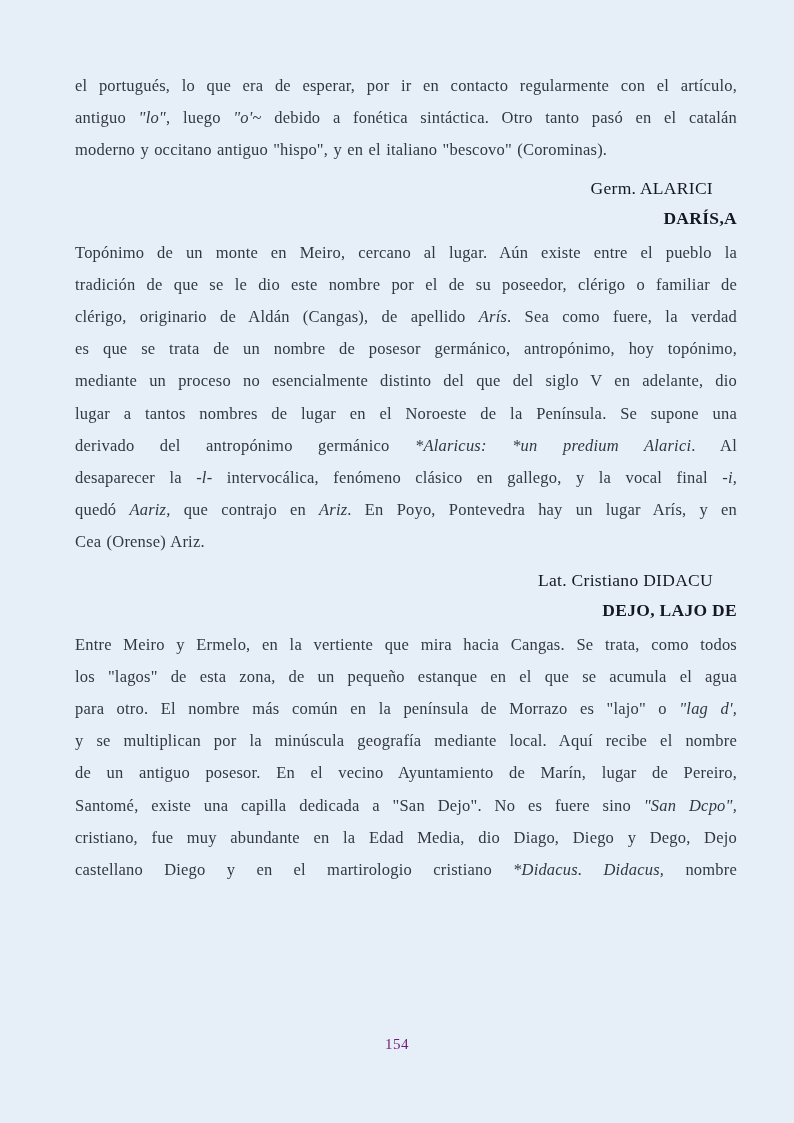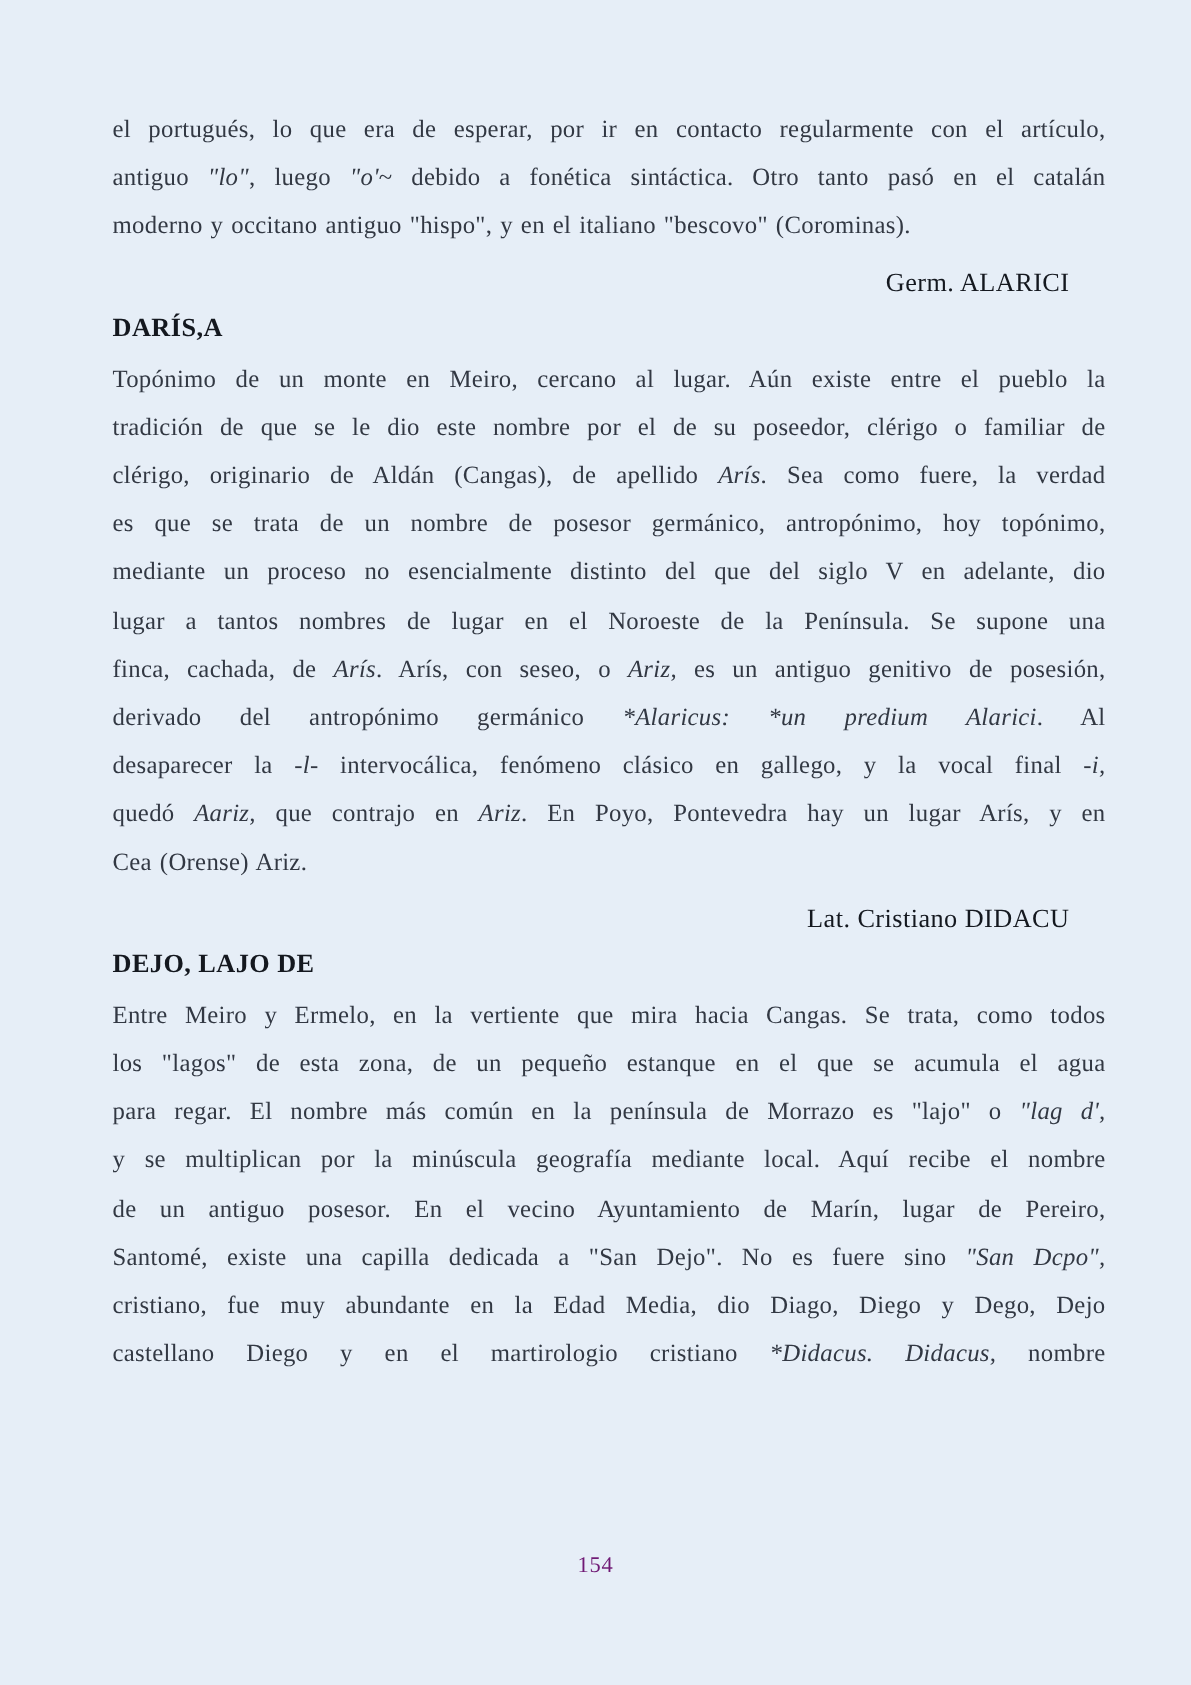--- a/index.html
+++ b/index.html
@@ -47,21 +47,21 @@
     text-align: right;
     padding-right: 24px;
     color: #14181f;
     margin-top: 6px;
     letter-spacing: 0.3px;
   }
   .heading-left {
     font-weight: bold;
     font-size: 17.5px;
     line-height: 30px;
-    text-align: left;
+    text-align: right;
     color: #14181f;
     letter-spacing: 0.3px;
   }
   .para-after-heading {
     margin-top: 4px;
   }
   .page-number {
     position: absolute;
     left: 0;
     top: 1036px;
@@ -84,32 +84,31 @@
       </div>
       <div class="heading-right">Germ. ALARICI</div>
       <div class="heading-left">DARÍS,A</div>
       <div class="para para-after-heading">
         <div class="line"><span>Topónimo de un monte en Meiro, cercano al lugar. Aún existe entre el pueblo la</span></div>
         <div class="line"><span>tradición de que se le dio este nombre por el de su poseedor, clérigo o familiar de</span></div>
         <div class="line"><span>clérigo, originario de Aldán (Cangas), de apellido </span><span class="it">Arís</span><span>. Sea como fuere, la verdad</span></div>
         <div class="line"><span>es que se trata de un nombre de posesor germánico, antropónimo, hoy topónimo,</span></div>
         <div class="line"><span>mediante un proceso no esencialmente distinto del que del siglo V en adelante, dio</span></div>
         <div class="line"><span>lugar a tantos nombres de lugar en el Noroeste de la Península. Se supone una</span></div>
-        <div class="line"><span>finca, cachada, de </span><span class="it">Arís</span><span>. Arís, con seseo, o </span><span class="it">Ariz,</span><span> es un antiguo genitivo de posesión,</span></div>
         <div class="line"><span>derivado del antropónimo germánico </span><span class="it">*Alaricus: *un predium Alarici</span><span>. Al</span></div>
         <div class="line"><span>desaparecer la </span><span class="it">-l-</span><span> intervocálica, fenómeno clásico en gallego, y la vocal final </span><span class="it">-i,</span></div>
         <div class="line"><span>quedó </span><span class="it">Aariz,</span><span> que contrajo en </span><span class="it">Ariz</span><span>. En Poyo, Pontevedra hay un lugar Arís, y en</span></div>
         <div class="line last"><span>Cea  (Orense) Ariz.</span></div>
       </div>
       <div class="heading-right">Lat. Cristiano  DIDACU</div>
       <div class="heading-left">DEJO, LAJO DE</div>
       <div class="para para-after-heading">
         <div class="line"><span>Entre Meiro y Ermelo, en la vertiente que mira hacia Cangas. Se trata, como todos</span></div>
         <div class="line"><span>los "lagos" de esta zona, de un pequeño estanque en el que se acumula el agua</span></div>
-        <div class="line"><span>para regar. El nombre más común en la península de Morrazo es "lajo" o </span><span class="it">"lag d',</span></div>
+        <div class="line"><span>para otro. El nombre más común en la península de Morrazo es "lajo" o </span><span class="it">"lag d',</span></div>
         <div class="line"><span>y se multiplican por la minúscula geografía mediante local. Aquí recibe el nombre</span></div>
         <div class="line"><span>de un antiguo posesor. En el vecino Ayuntamiento de Marín, lugar de Pereiro,</span></div>
         <div class="line"><span>Santomé, existe una capilla dedicada a "San Dejo". No es fuere sino </span><span class="it">"San Dcpo",</span></div>
         <div class="line"><span>cristiano, fue muy abundante en la Edad Media, dio Diago, Diego y Dego, Dejo</span></div>
         <div class="line"><span>castellano Diego y en el martirologio cristiano </span><span class="it">*Didacus. Didacus,</span><span> nombre</span></div>
       </div>
     </div>
   <div class="page-number">154</div>
 </div>
 

